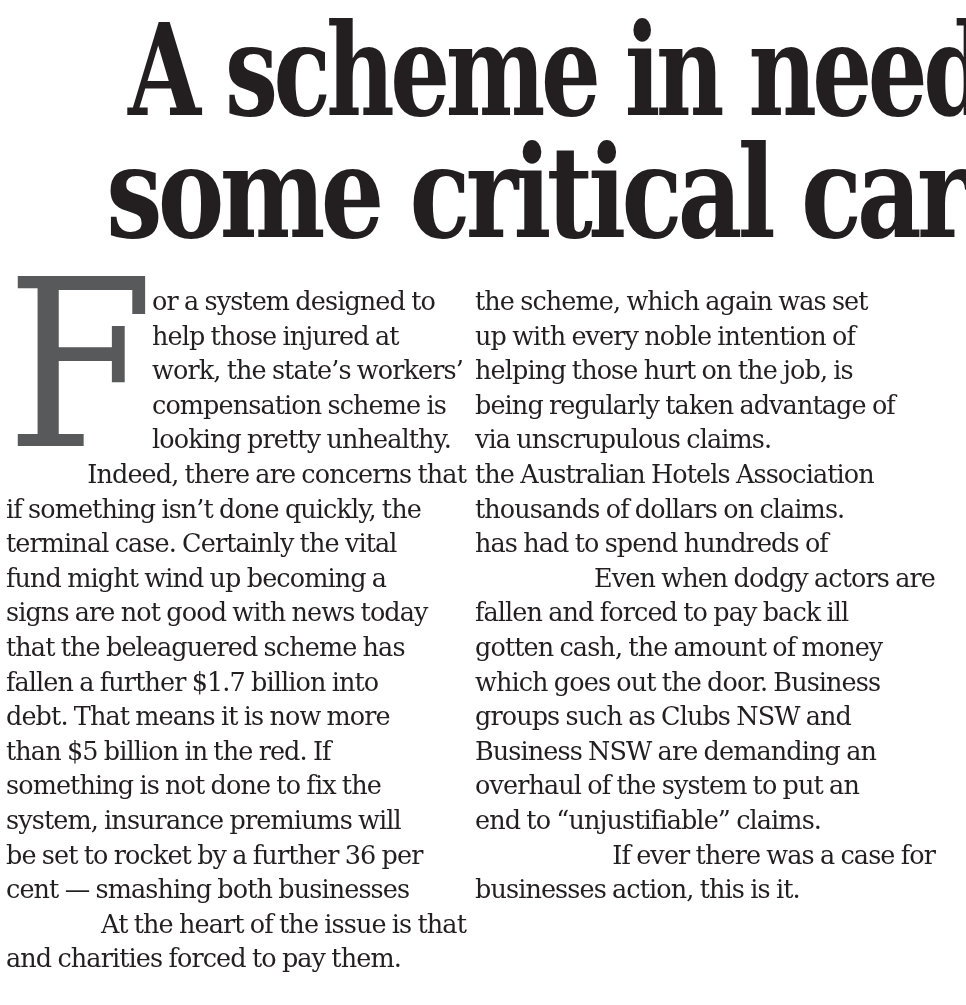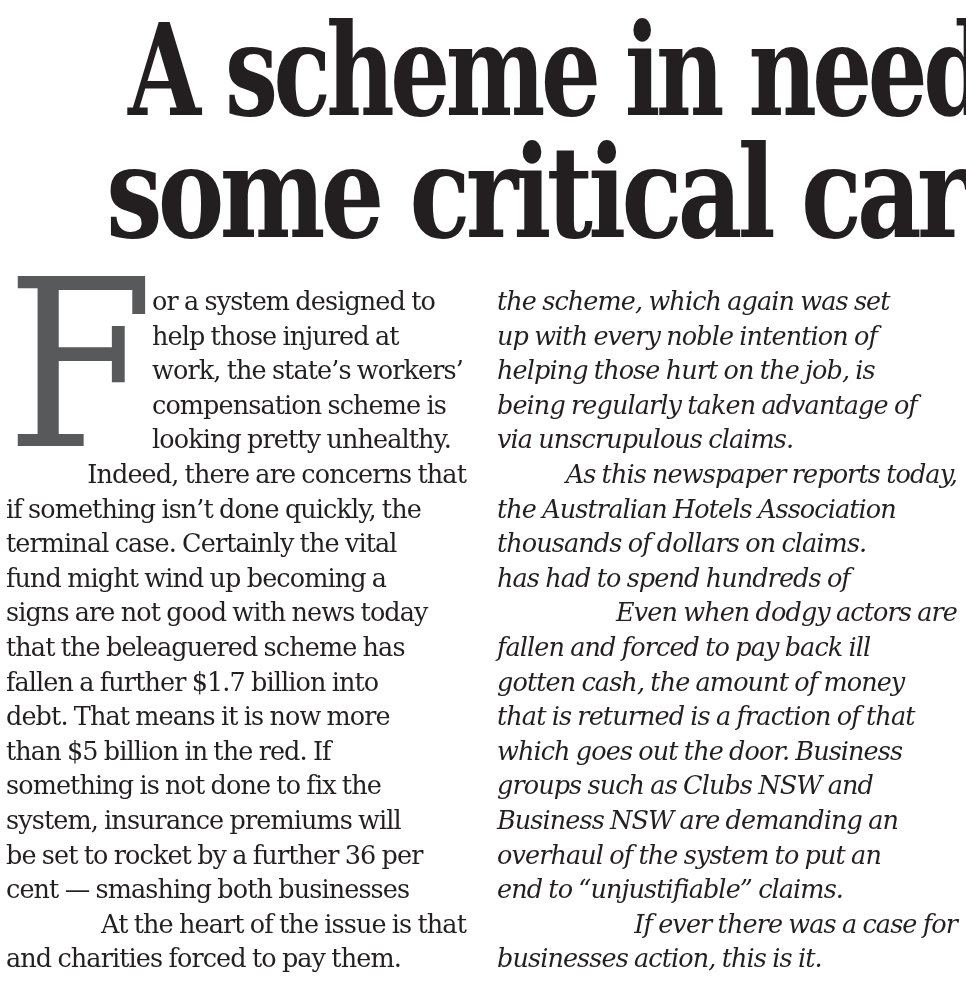--- a/index.html
+++ b/index.html
@@ -61,23 +61,22 @@
       line-height: 34.6px;
       color: #231f20;
       letter-spacing: -0.9px;
       word-spacing: -1px;
     }
     .col-left {
       left: 0;
       width: 460px;
     }
     .col-right {
-      left: 491px;
+      left: 469px;
       width: 460px;
-      font-style: italic;
     }
     .col .ln {
       display: block;
       white-space: nowrap;
       height: 34.6px;
     }
     .col .ln.indent {
       padding-left: 30px;
       text-align: right;
     }
@@ -144,28 +143,26 @@
       <span class="ln">and charities forced to pay them.</span>
     </div>
   </div>
 
   <div class="col col-right">
     <span class="ln">the scheme, which again was set</span>
     <span class="ln">up with every noble intention of</span>
     <span class="ln">helping those hurt on the job, is</span>
     <span class="ln">being regularly taken advantage of</span>
     <span class="ln">via unscrupulous claims.</span>
-    <span class="ln indent">As this newspaper reports today,</span>
     <span class="ln">the Australian Hotels Association</span>
     <span class="ln">thousands of dollars on claims.</span>
     <span class="ln">has had to spend hundreds of</span>
     <span class="ln indent">Even when dodgy actors are</span>
     <span class="ln">fallen and forced to pay back ill</span>
     <span class="ln">gotten cash, the amount of money</span>
-    <span class="ln">that is returned is a fraction of that</span>
     <span class="ln">which goes out the door. Business</span>
     <span class="ln">groups such as Clubs NSW and</span>
     <span class="ln">Business NSW are demanding an</span>
     <span class="ln">overhaul of the system to put an</span>
     <span class="ln">end to “unjustifiable” claims.</span>
     <span class="ln indent">If ever there was a case for</span>
     <span class="ln">businesses action, this is it.</span>
   </div>
 </div>
 

